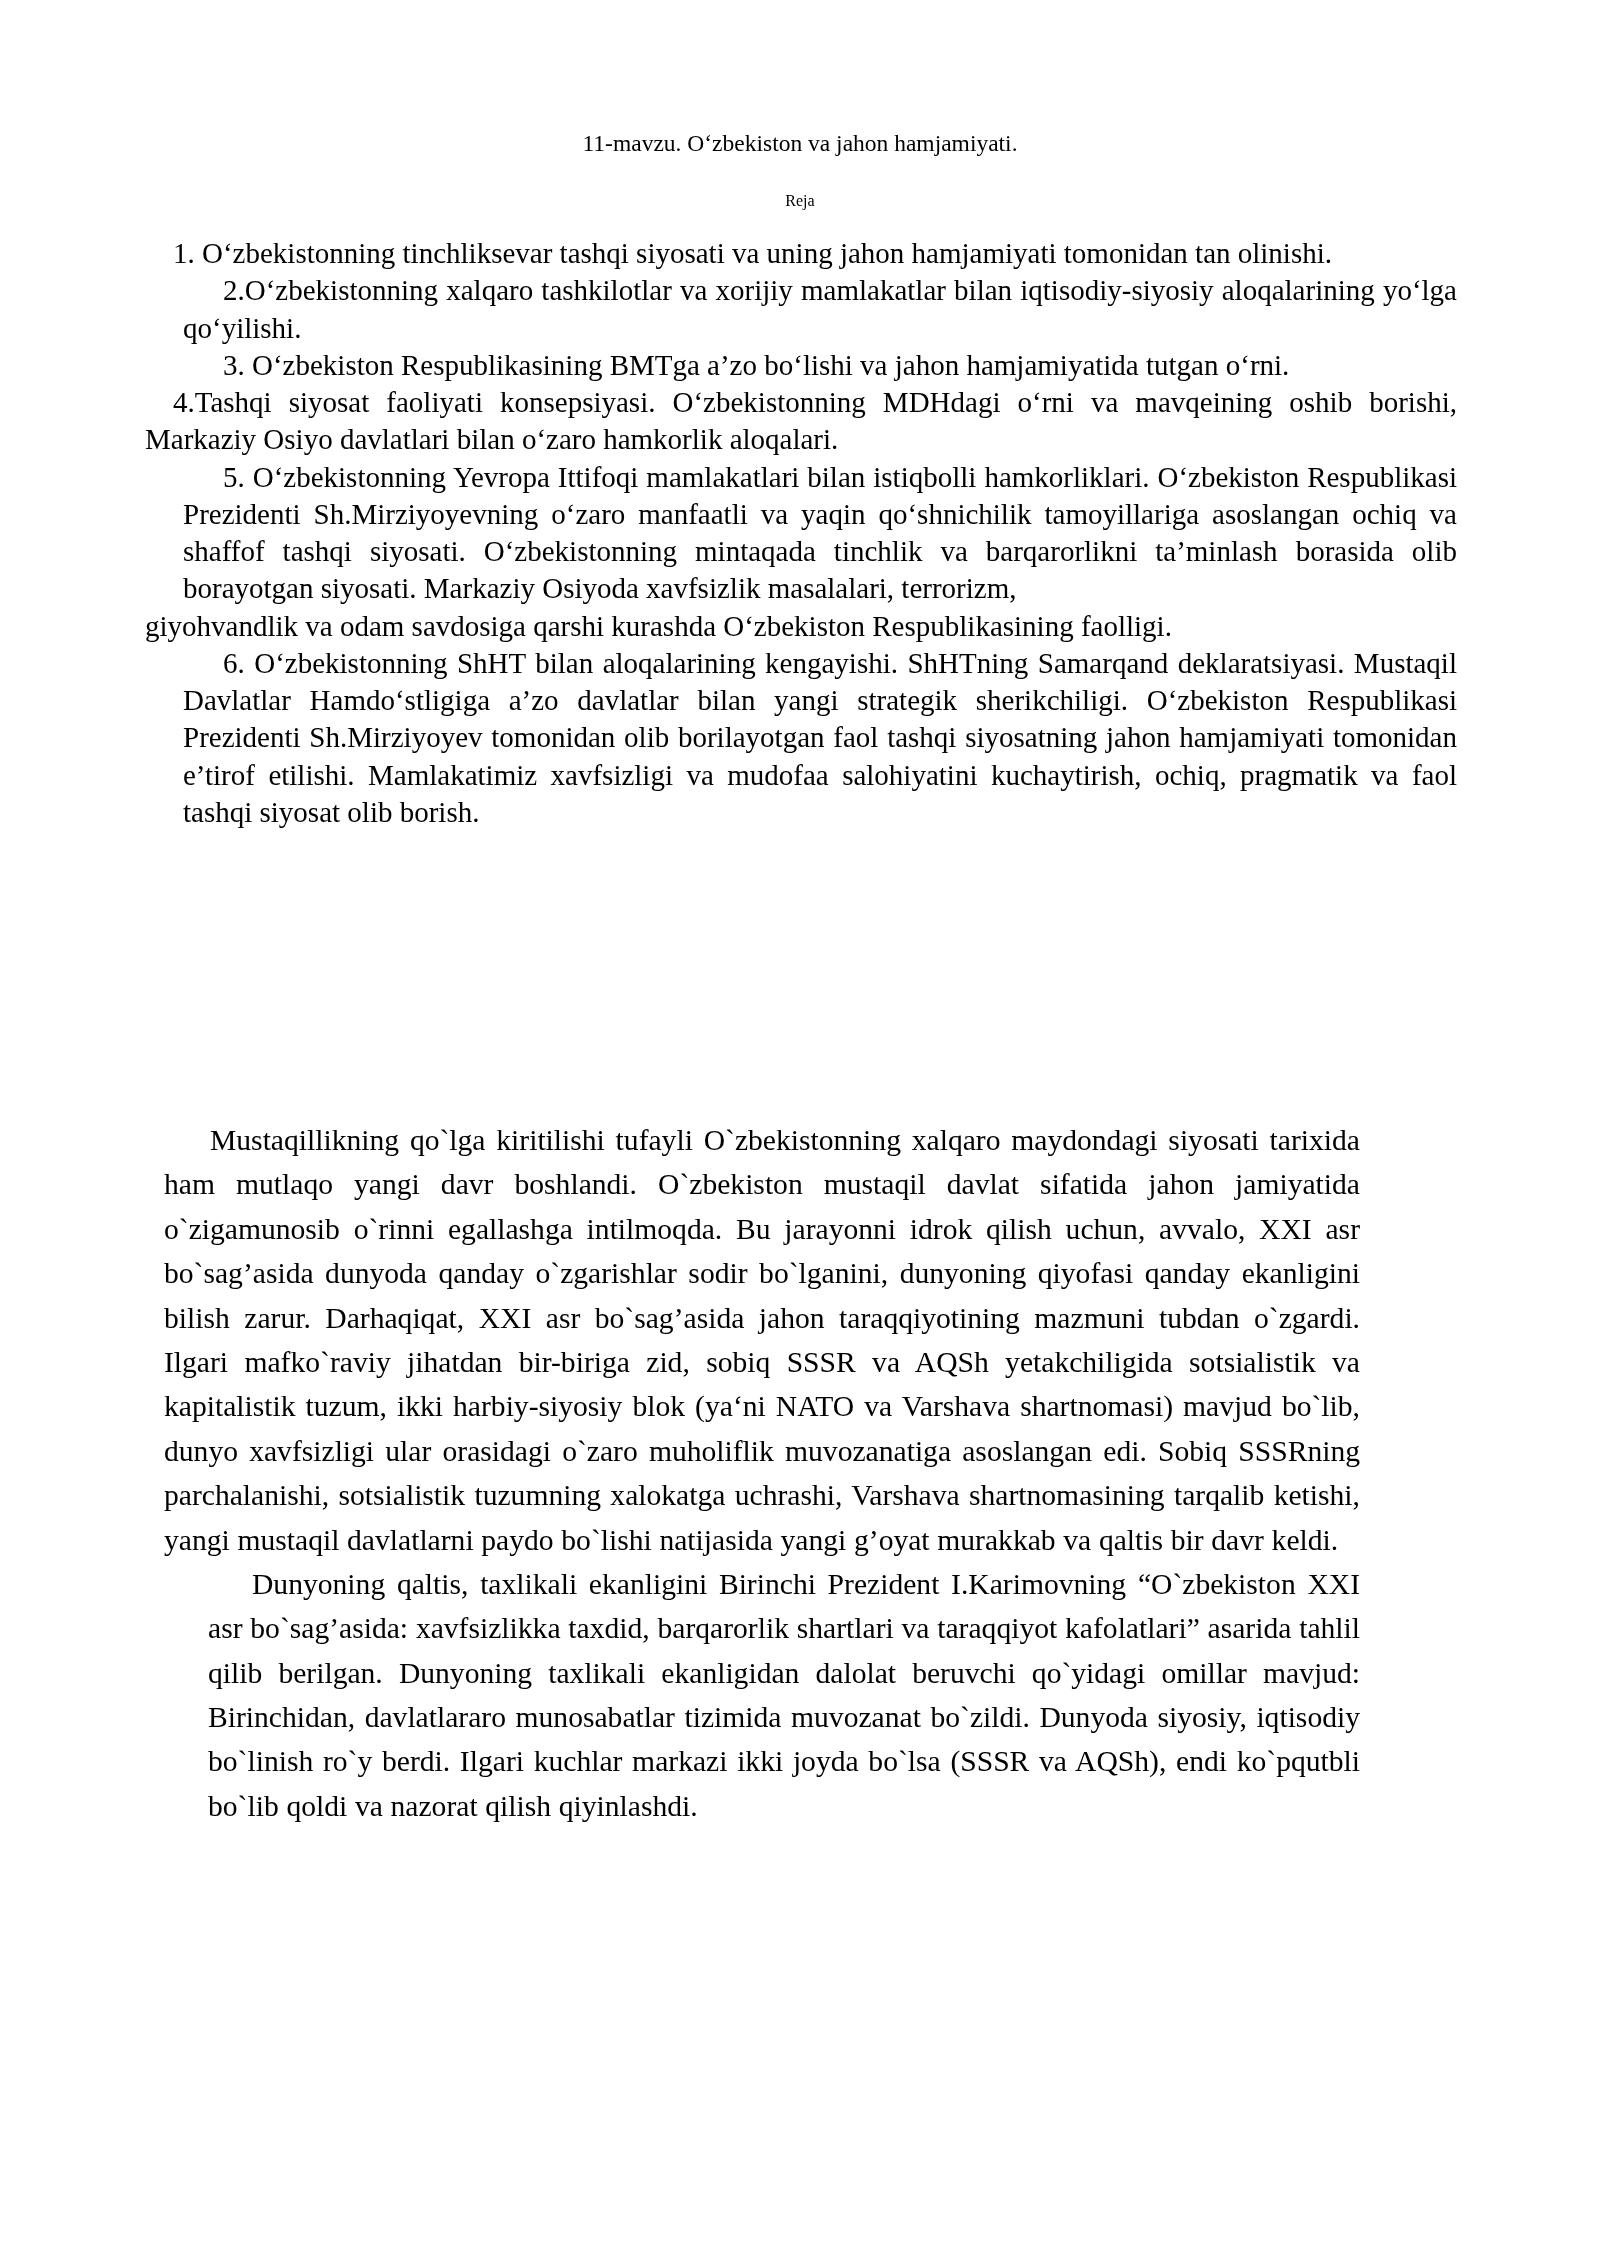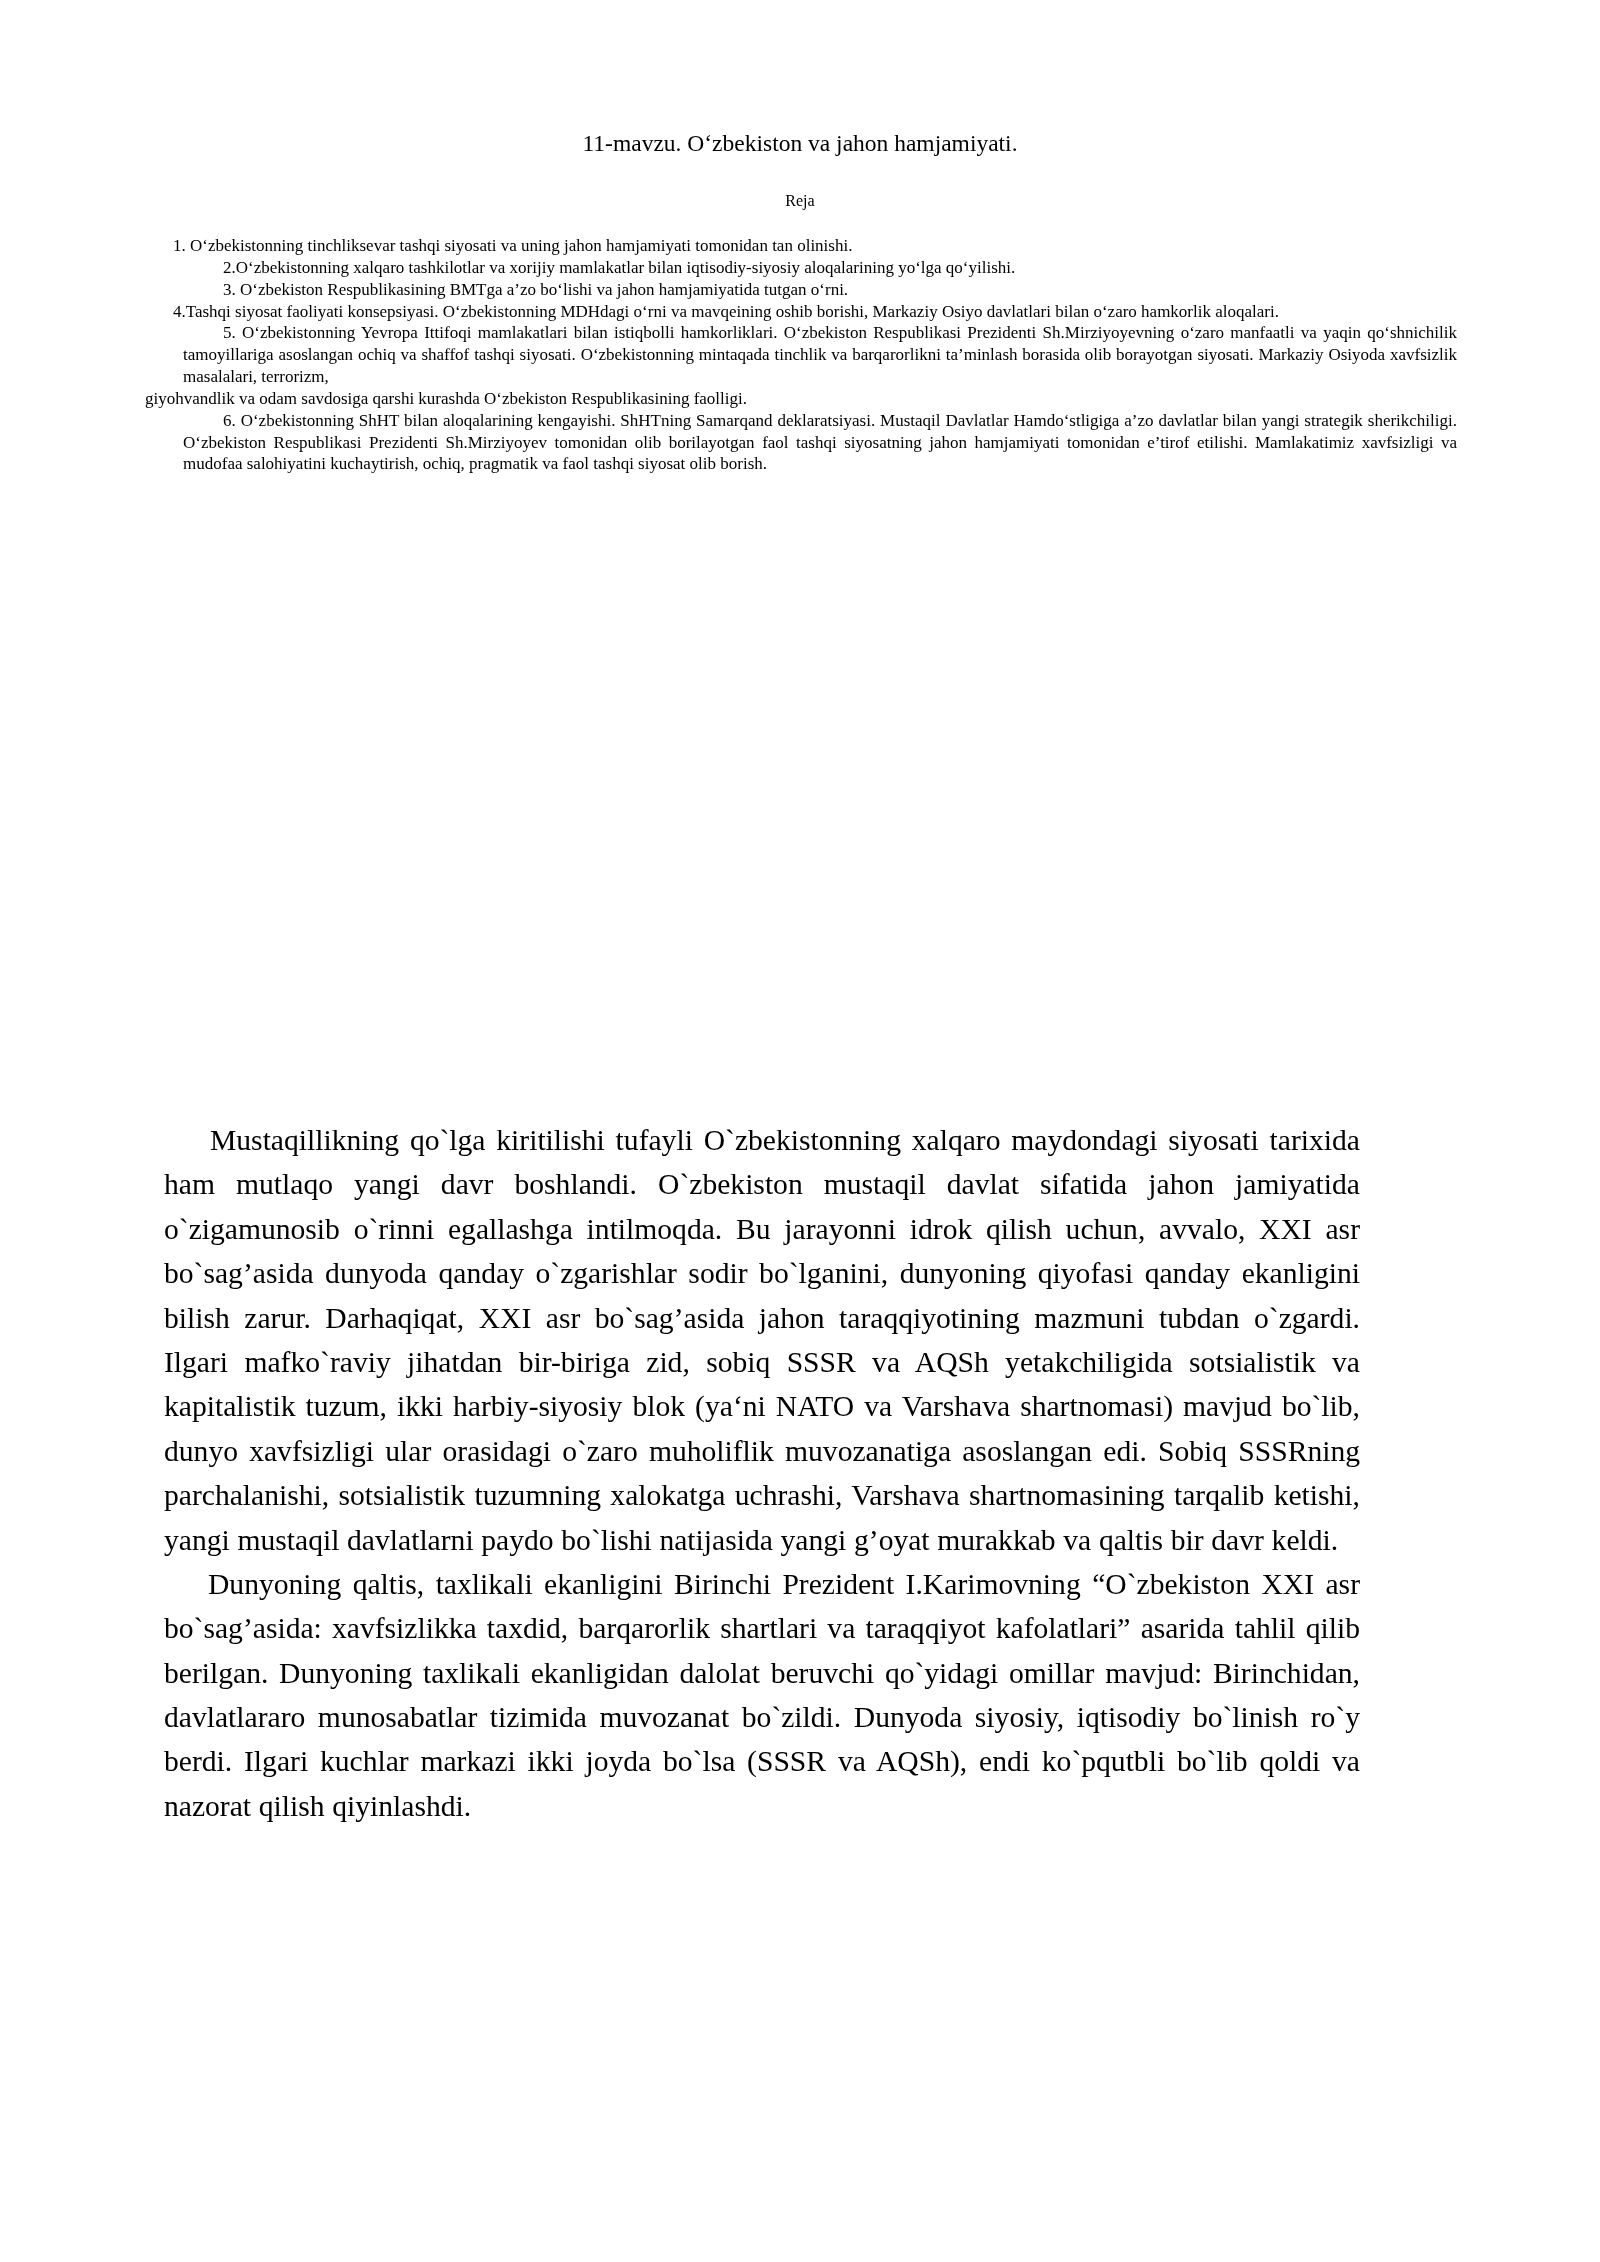--- a/index.html
+++ b/index.html
@@ -44,21 +44,21 @@
   }
 
   
   .plan-zone {
     position: absolute;
     left: 145px;
     top: 235px;
     width: 1312px;
   }
   .plan-item {
-    font-size: 17px;
+    font-size: 29px;
     line-height: 1.285;
     text-align: justify;
     text-justify: inter-word;
     margin: 0;
     text-indent: 28px;
     hyphens: none;
   }
   .plan-item.wide-indent  { text-indent: 40px; margin-left: 38px; }
   .plan-item.no-indent    { text-indent: 0; }
   .plan-item.last-line-left { text-align-last: left; }
@@ -73,21 +73,21 @@
   .body-par {
     font-size: 29.6px;
     line-height: 1.5;
     text-align: justify;
     text-justify: inter-word;
     margin: 0;
     text-indent: 46px;
     hyphens: none;
     word-spacing: 0.01em;
   }
-  .body-par.second { text-indent: 44px; }
+  .body-par.second { text-indent: 44px; margin-left: 44px; }
   .body-par.last-line-left { text-align-last: left; }
 </style>
 </head>
 <body>
 
 <div class="page">
 
   <div class="heading-zone">
     <p class="doc-title">11-mavzu. O‘zbekiston va jahon hamjamiyati.</p>
     <p class="reja-label">Reja</p>

